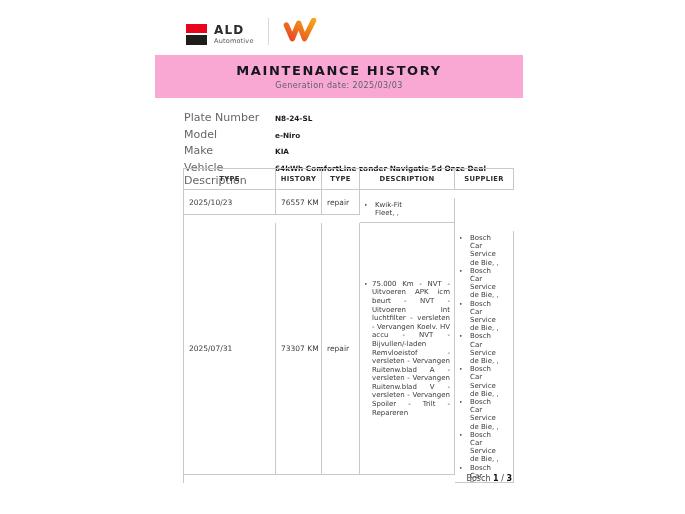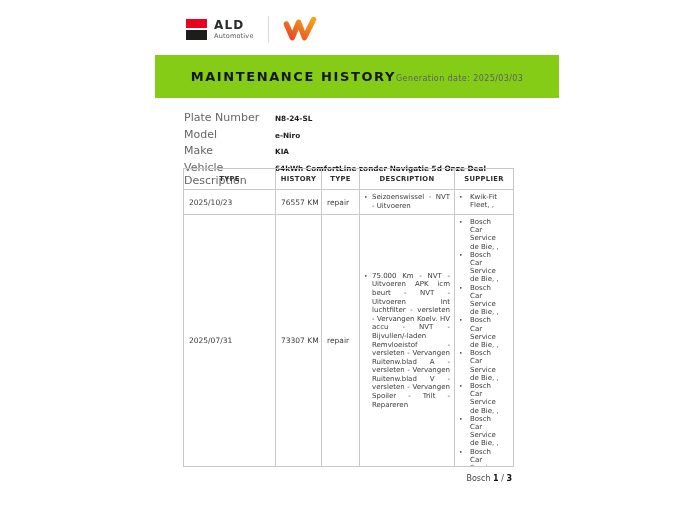--- a/index.html
+++ b/index.html
@@ -4,35 +4,35 @@
 <style>
   * { box-sizing: border-box; }
   html,body { margin:0; padding:0; }
   body {
     width:685px; height:514px; background:#ffffff; position:relative;
     font-family:"DejaVu Sans", "Liberation Sans", sans-serif;
     color:#333; overflow:hidden;
   }
 
   
-  .logo-row { position:absolute; left:186px; top:13px; display:flex; align-items:center; height:32px; }
+  .logo-row { position:absolute; left:186px; top:13px; display:flex; align-items:flex-end; height:32px; }
   .ald-logo { display:flex; align-items:center; gap:7px; }
   .ald-mark { width:21px; height:21px; display:flex; flex-direction:column; flex:none; }
   .ald-mark .stripe-red  { height:9px;  background:#e9041e; }
   .ald-mark .stripe-gap  { height:2px;  background:#ffffff; }
   .ald-mark .stripe-blk  { height:10px; background:#1d1d1b; }
   .ald-text { display:flex; flex-direction:column; line-height:1; }
   .ald-name { font-size:12px; font-weight:bold; color:#2b2b2b; letter-spacing:1.2px; }
   .ald-sub  { font-size:6.5px; color:#555; margin-top:2px; letter-spacing:0.2px; }
   .logo-divider { width:1px; height:27px; background:#d8d8d8; margin:0 12px 0 14px; }
 
   
   .band {
-    position:absolute; left:155px; top:55px; width:404px; height:43px;
-    background:#84cc16; display:flex; flex-direction:row; justify-content:center; align-items:center;
+    position:absolute; left:155px; top:55px; width:368px; height:43px;
+    background:#f9a8d4; display:flex; flex-direction:column; justify-content:center; align-items:center;
   }
   .band h1 { margin:0; font-size:13px; font-weight:bold; letter-spacing:1.6px; color:#16161f; }
   .gen-date { font-size:8px; color:#5a5f6a; margin-top:3px; letter-spacing:0.4px; }
 
   
   .info { position:absolute; left:184px; top:111px; }
   .info-row { display:flex; align-items:baseline; margin-bottom:3.5px; }
   .info-label { width:91px; flex:none; font-size:11px; color:#666; }
   .info-value { font-size:7.3px; font-weight:bold; color:#1b1b1b; }
 
@@ -43,21 +43,21 @@
   .cell { border-right:1px solid #c9c9c9; border-bottom:1px solid #c9c9c9; overflow:hidden; }
   .thead .cell { font-size:6.8px; font-weight:bold; color:#2e2e2e; text-align:center;
                  padding:6px 1px 6px 1px; letter-spacing:0.3px; }
   .r1 .cell { height:25px; }
   .r2 .cell { height:252px; }
   .cell-plain { display:flex; align-items:center; padding-left:5px; font-size:7.5px; color:#3a3a3a; }
   .cell-desc  { display:flex; align-items:center; padding:3px 4px; }
   .desc-item  { display:flex; font-size:7px; line-height:8.6px; color:#3a3a3a; width:100%; }
   .blt { width:8px; flex:none; font-size:6px; color:#3a3a3a; }
   .desc-item .txt { flex:1; text-align:justify; }
-  .cell-sup { padding:3px 0 0 4px; font-size:7px; line-height:8.2px; color:#3a3a3a; }
+  .cell-sup { padding:3px 0 0 4px; font-size:7px; line-height:8.2px; color:#3a3a3a;margin-top:8px; }
   .sup-item { display:flex; }
   .sup-item .txt { width:34px; flex:none; padding-left:3px; }
   .r1 .cell-sup { padding-top:3px; }
 
   
   .footer { position:absolute; right:173px; top:474px; font-size:8px; color:#444; }
   .footer b { color:#111; }
 </style>
 </head>
 <body>
@@ -117,26 +117,20 @@
     <div class="cell">HISTORY</div>
     <div class="cell">TYPE</div>
     <div class="cell">DESCRIPTION</div>
     <div class="cell">SUPPLIER</div>
   </div>
 
   <div class="trow r1">
     <div class="cell cell-plain">2025/10/23</div>
     <div class="cell cell-plain">76557 KM</div>
     <div class="cell cell-plain">repair</div>
-    <div class="cell cell-desc">
-      <div class="desc-item">
-        <span class="blt">•</span>
-        <span class="txt">Seizoenswissel - NVT - Uitvoeren</span>
-      </div>
-    </div>
     <div class="cell cell-sup">
       <div class="sup-item">
         <span class="blt">•</span>
         <span class="txt">Kwik-Fit Fleet, ,</span>
       </div>
     </div>
   </div>
 
   <div class="trow r2">
     <div class="cell cell-plain">2025/07/31</div>

